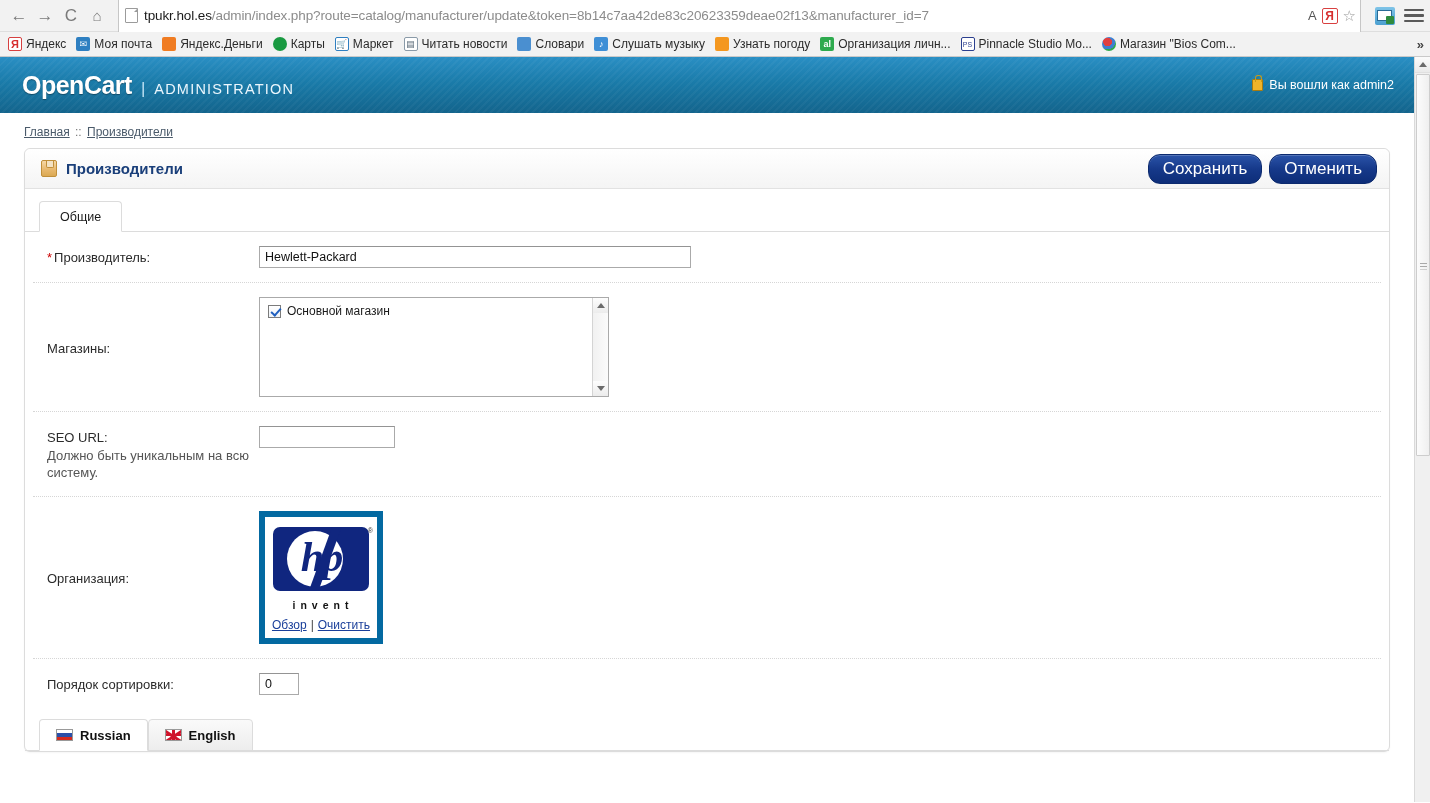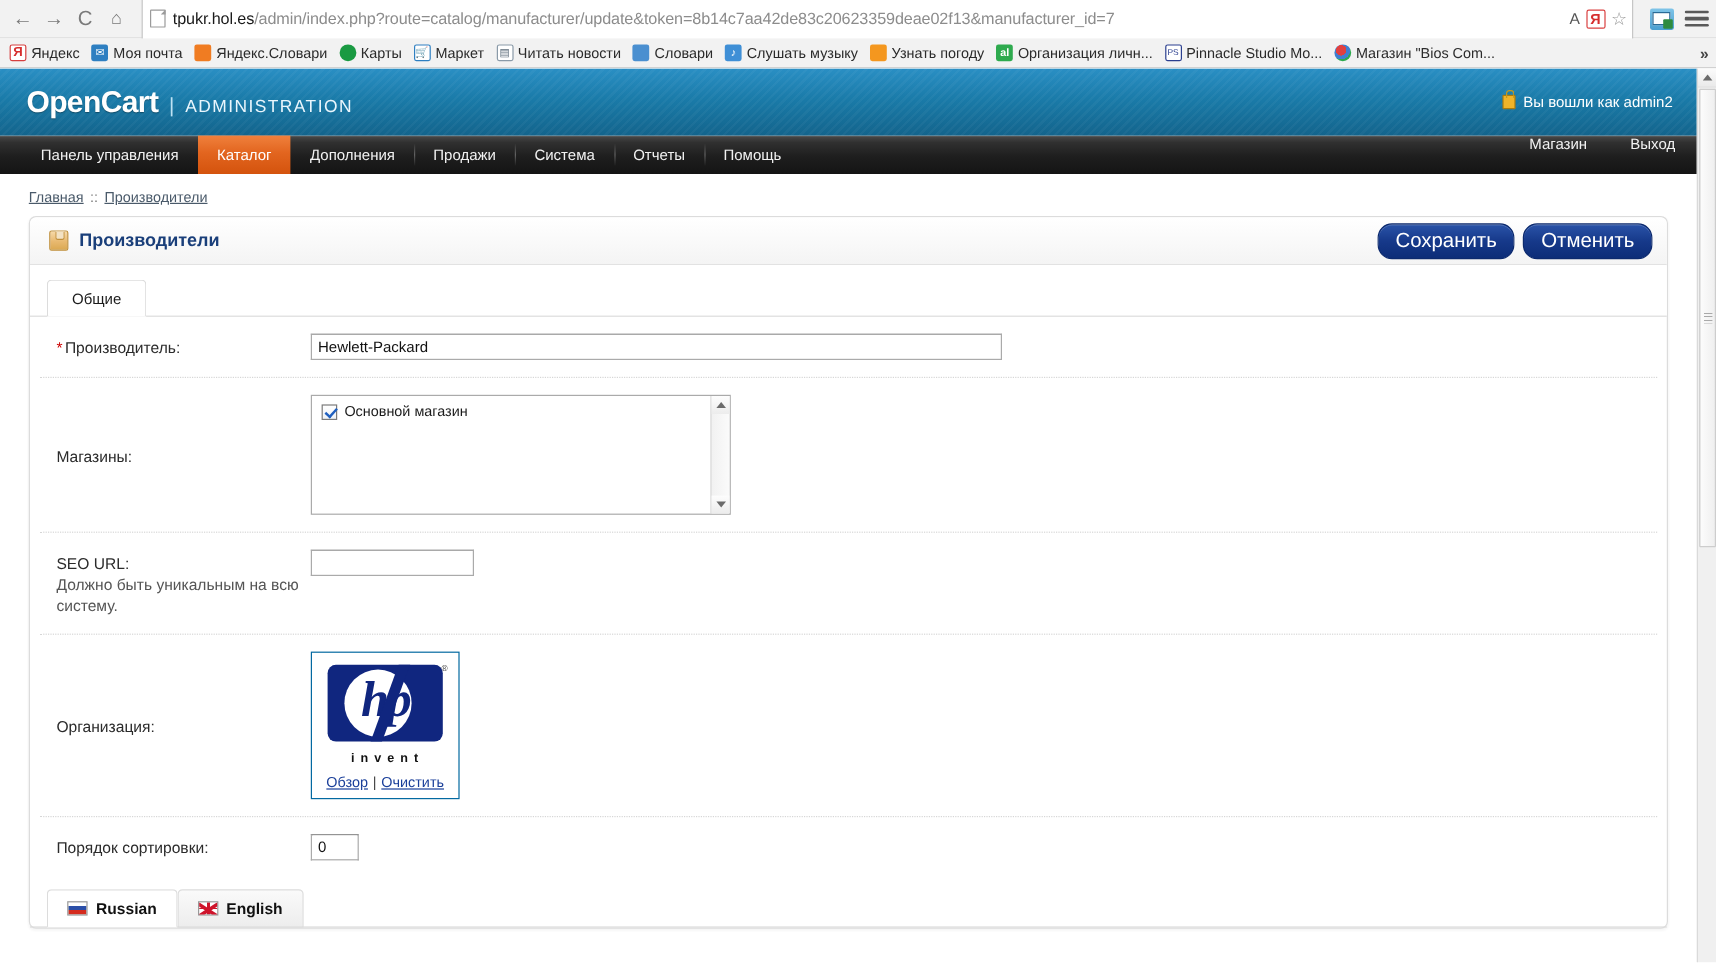--- a/index.html
+++ b/index.html
@@ -360,21 +360,21 @@
   .text-input {
     border: 1px solid #aaaaaa;
     border-top-color: #949494;
     background: #fff;
     font-size: 12.5px;
     font-family: "Liberation Sans", sans-serif;
     padding: 3px 5px;
     color: #111;
     height: 22px;
   }
-  .input-wide { width: 576px; }
+  .input-wide { width: 432px; }
   .input-seo { width: 136px; }
   .input-sort { width: 40px; }
 
   
   .scrollbox {
     width: 350px;
     height: 100px;
     border: 1px solid #aaaaaa;
     background: #fff;
     display: flex;
@@ -412,21 +412,21 @@
     display: flex; align-items: center; justify-content: center;
     background: linear-gradient(to bottom, #fdfdfd, #ececec);
   }
   .arr .tri { width: 0; height: 0; border-left: 4px solid transparent; border-right: 4px solid transparent; }
   .arr.up .tri { border-bottom: 5px solid #6b6b6b; }
   .arr.down .tri { border-top: 5px solid #6b6b6b; }
 
   
   .image-block {
     width: 124px;
-    border: 1px solid #0369a1;
+    border: 6px solid #0369a1;
     background: #fff;
     padding: 8px 6px 6px;
     text-align: center;
   }
   .hp-logo-wrap { position: relative; width: 96px; margin: 2px auto 0; }
   .hp-badge {
     width: 96px; height: 64px;
     background: #10267f;
     border-radius: 7px;
     position: relative;
@@ -578,21 +578,21 @@
   <div class="bookmark">
       <span class="bm-ico bm-yandex">Я</span>
       <span>Яндекс</span>
     </div>
     <div class="bookmark">
       <span class="bm-ico bm-mail">✉</span>
       <span>Моя почта</span>
     </div>
     <div class="bookmark">
       <span class="bm-ico bm-money"></span>
-      <span>Яндекс.Словари</span>
+      <span>Яндекс.Деньги</span>
     </div>
     <div class="bookmark">
       <span class="bm-ico bm-maps"></span>
       <span>Карты</span>
     </div>
     <div class="bookmark">
       <span class="bm-ico bm-market">🛒</span>
       <span>Маркет</span>
     </div>
     <div class="bookmark">
@@ -634,37 +634,20 @@
         <span class="brand">OpenCart</span>
         <span class="sep">|</span>
         <span class="admin">ADMINISTRATION</span>
       </div>
       <div class="oc-user">
         <span class="lock-icon"></span>
         <span>Вы вошли как admin2</span>
       </div>
     </div>
 
-    <div class="oc-menu">
-      <ul id="nav-items">
-          <li class="">Панель управления</li>
-          <li class="active">Каталог</li>
-          <li class="">Дополнения</li>
-          <li class="">Продажи</li>
-          <li class="">Система</li>
-          <li class="">Отчеты</li>
-          <li class="">Помощь</li>
-        </ul>
-      <div class="right">
-        <ul id="nav-right">
-            <li>Магазин</li>
-            <li>Выход</li>
-          </ul>
-      </div>
-    </div>
 
     <div class="breadcrumb">
       <a href="#">Главная</a>
       <span class="bsep">::</span>
       <a href="#">Производители</a>
     </div>
 
     <div class="box">
       <div class="box-heading">
         <div class="title-wrap">

